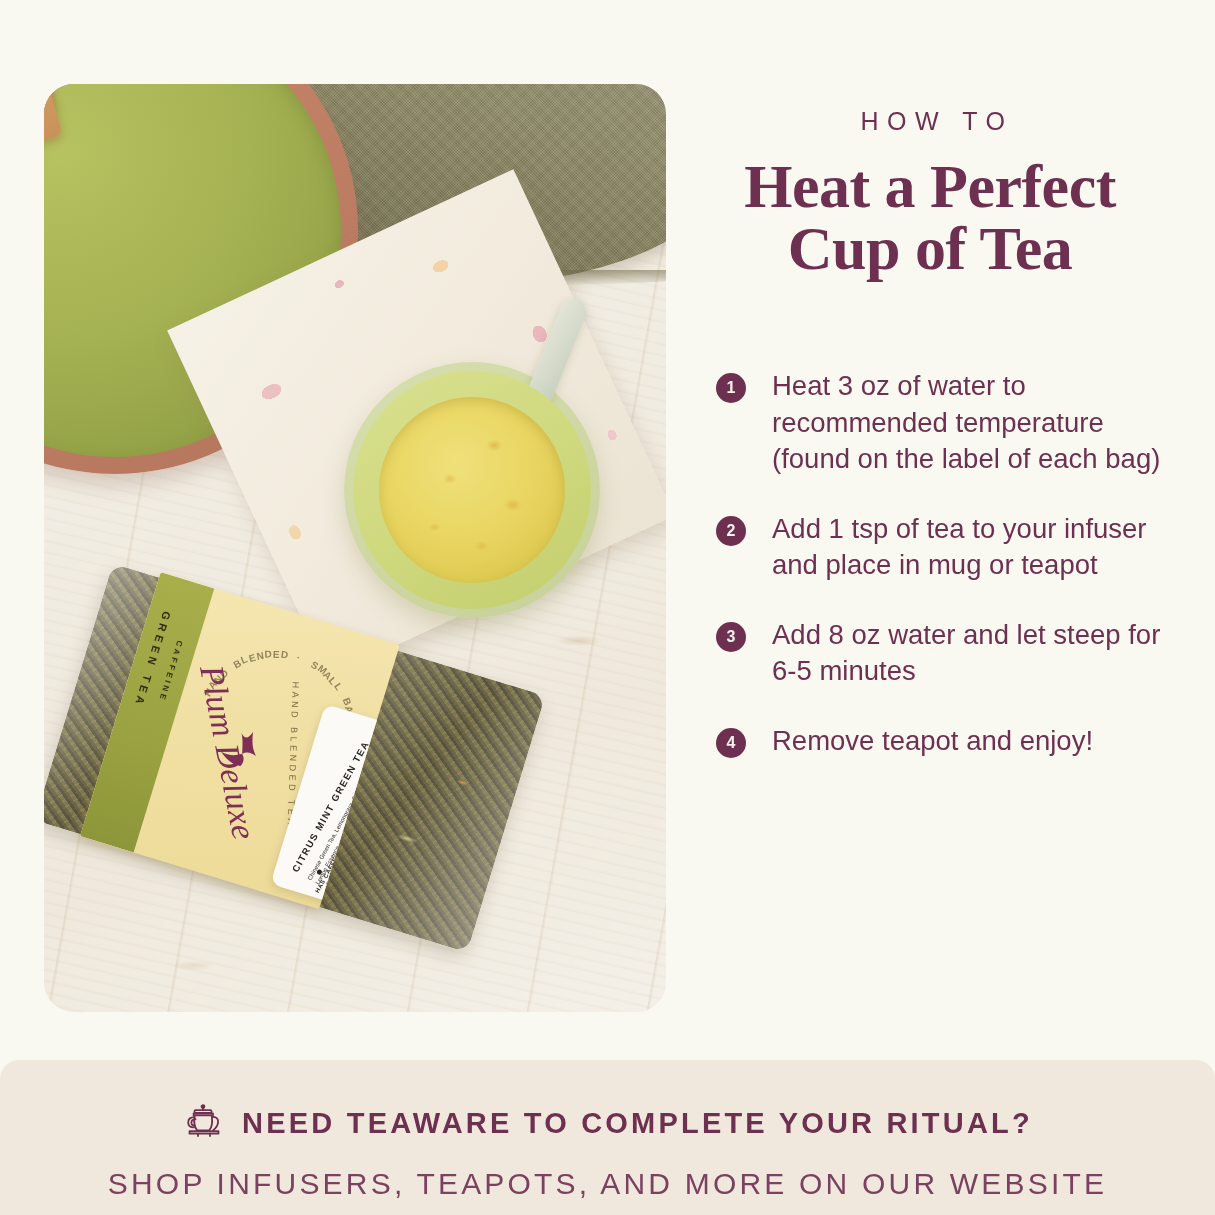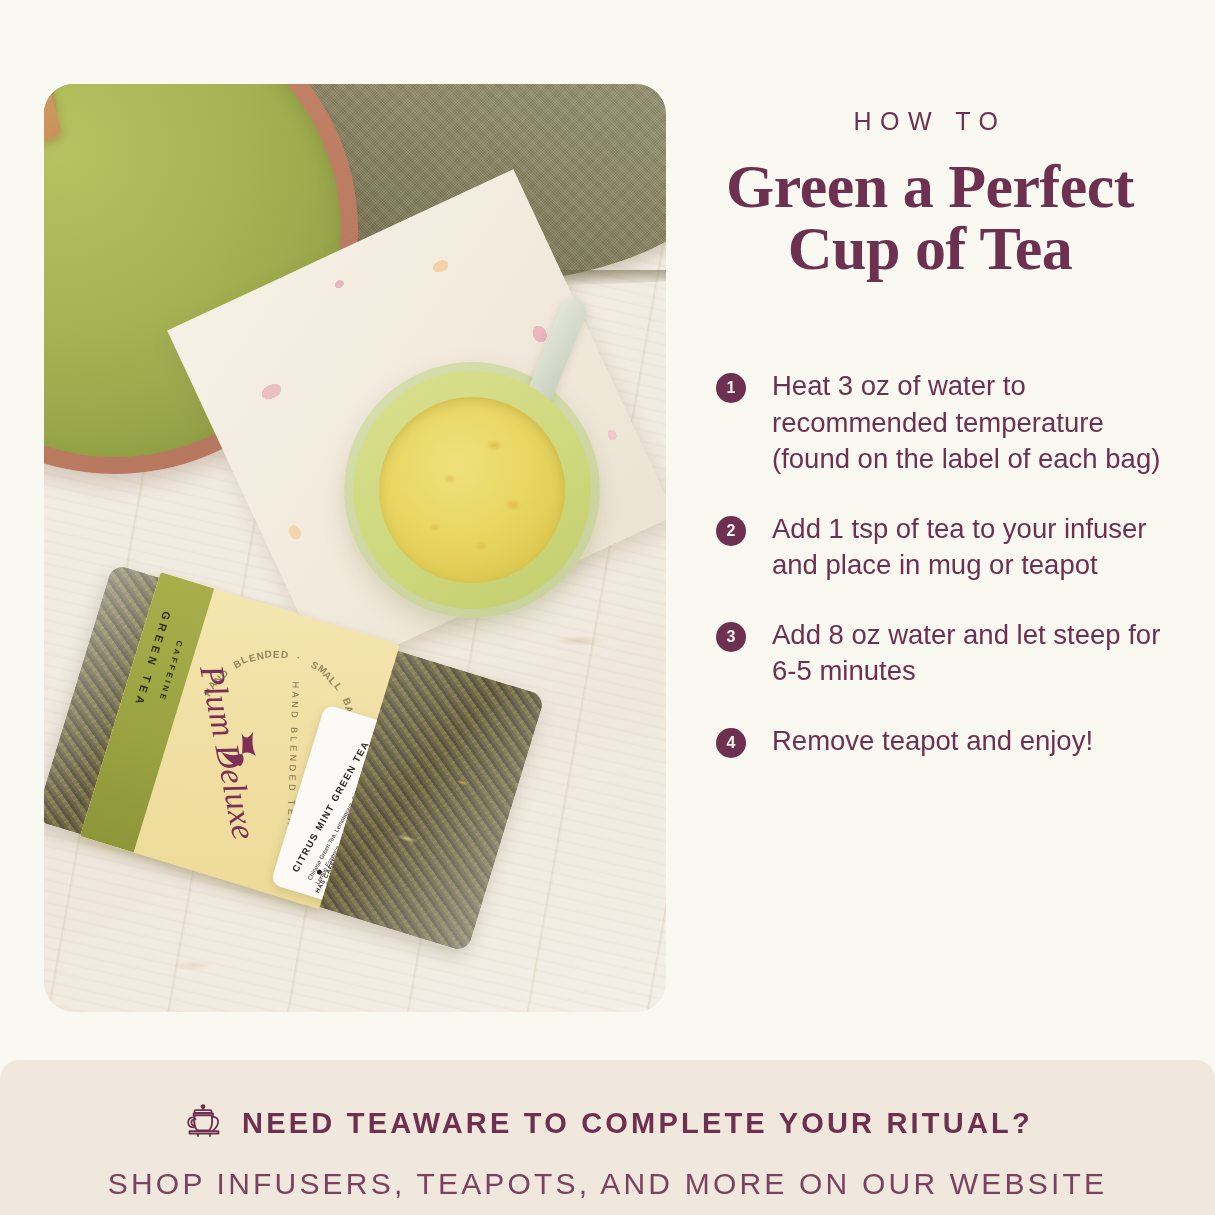--- a/index.html
+++ b/index.html
@@ -307,21 +307,21 @@
 
   
   .content {
     position: absolute;
     left: 700px; top: 0;
     width: 470px; height: 1060px;
   }
 
   .eyebrow {
     position: absolute;
-    left: 0; top: 107px;
+    left: 7px; top: 107px;
     width: 460px;
     text-align: center;
     font-size: 25px;
     letter-spacing: 8.5px;
     color: #6E3050;
     font-weight: 400;
   }
 
   .headline {
     position: absolute;
@@ -494,21 +494,21 @@
           </div>
         </div>
       </div>
     </div>
   </div>
 
   <div class="content">
     <div class="eyebrow">HOW TO</div>
 
     <div class="headline">
-      <div>Green a Perfect</div>
+      <div>Heat a Perfect</div>
       <div>Cup of Tea</div>
     </div>
 
     <div class="steps">
       <div class="step">
         <div class="step-badge">1</div>
         <div class="step-text">Heat 3 oz of water to recommended temperature (found on the label of each bag)</div>
       </div>
       <div class="step">
         <div class="step-badge">2</div>

